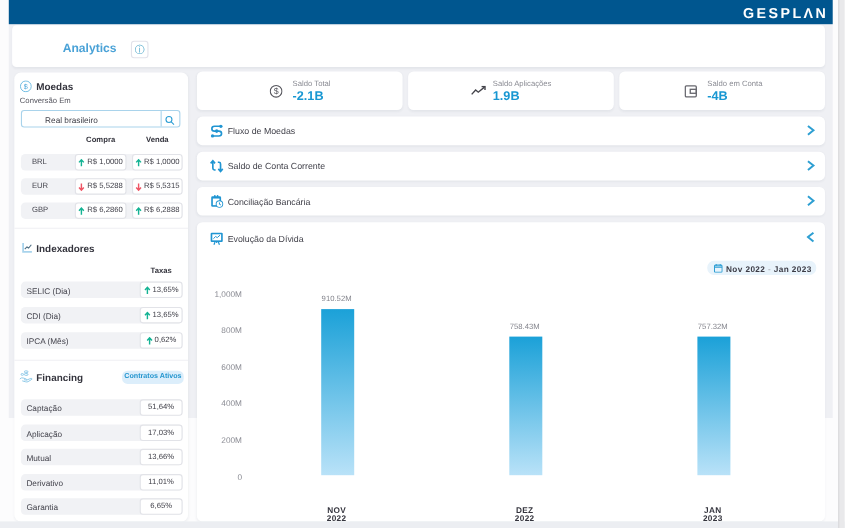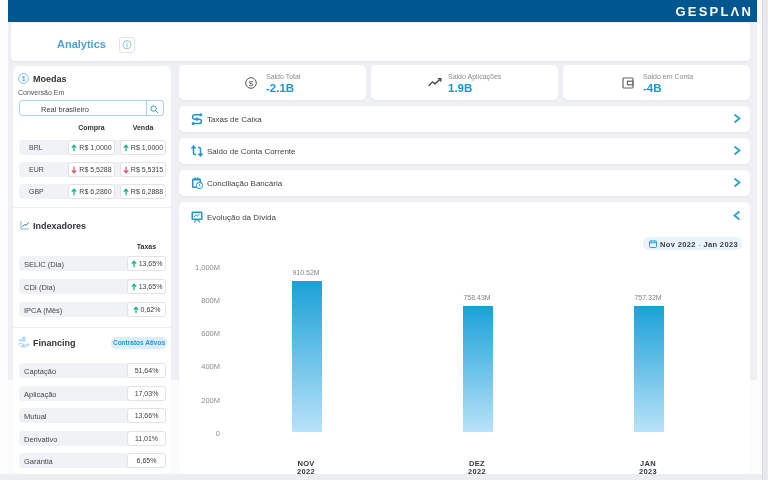--- a/index.html
+++ b/index.html
@@ -161,21 +161,21 @@
       <div class="abs" style="left:80px;top:17px;font-size:11.5px;font-weight:bold;color:#1897d2;">-4B</div>
     </div>
 
     <div class="srow" style="top:106px;">
       <svg class="abs" style="left:11px;top:6px" width="14" height="14" viewBox="0 0 14 14">
           <path d="M10.5 2.8 L5 2.8 Q2.6 2.8 2.6 5 Q2.6 7.2 5 7.2 L9 7.2 Q11.4 7.2 11.4 9.4 Q11.4 11.6 9 11.6 L3.4 11.6" stroke="#2095d2" stroke-width="1.5" fill="none" stroke-linecap="round"></path>
           <circle cx="10.8" cy="2.8" r="1.5" fill="#2095d2"></circle>
           <circle cx="7" cy="7.2" r="1.6" fill="#2095d2"></circle>
           <circle cx="3.2" cy="11.6" r="1.5" fill="#2095d2"></circle>
         </svg>
-      <div class="txt">Taxas de Caixa</div>
+      <div class="txt">Fluxo de Moedas</div>
       <svg class="chev" width="8" height="11" viewBox="0 0 8 11">
           <path d="M1.5 1.5 L6.5 5.5 L1.5 9.5" fill="none" stroke="#2e9fd2" stroke-width="1.8"></path>
         </svg>
     </div>
     <div class="srow" style="top:138px;">
       <svg class="abs" style="left:11px;top:6px" width="14" height="14" viewBox="0 0 14 14">
           <path d="M3.5 3 L3.5 9 Q3.5 10.5 5 10.5 L6 10.5" fill="none" stroke="#2095d2" stroke-width="1.5"></path>
           <path d="M1.5 4.5 L3.5 2.2 L5.5 4.5" fill="none" stroke="#2095d2" stroke-width="1.5"></path>
           <path d="M10.5 11 L10.5 5 Q10.5 3.5 9 3.5 L8 3.5" fill="none" stroke="#2095d2" stroke-width="1.5"></path>
           <path d="M8.5 9.5 L10.5 11.8 L12.5 9.5" fill="none" stroke="#2095d2" stroke-width="1.5"></path>

